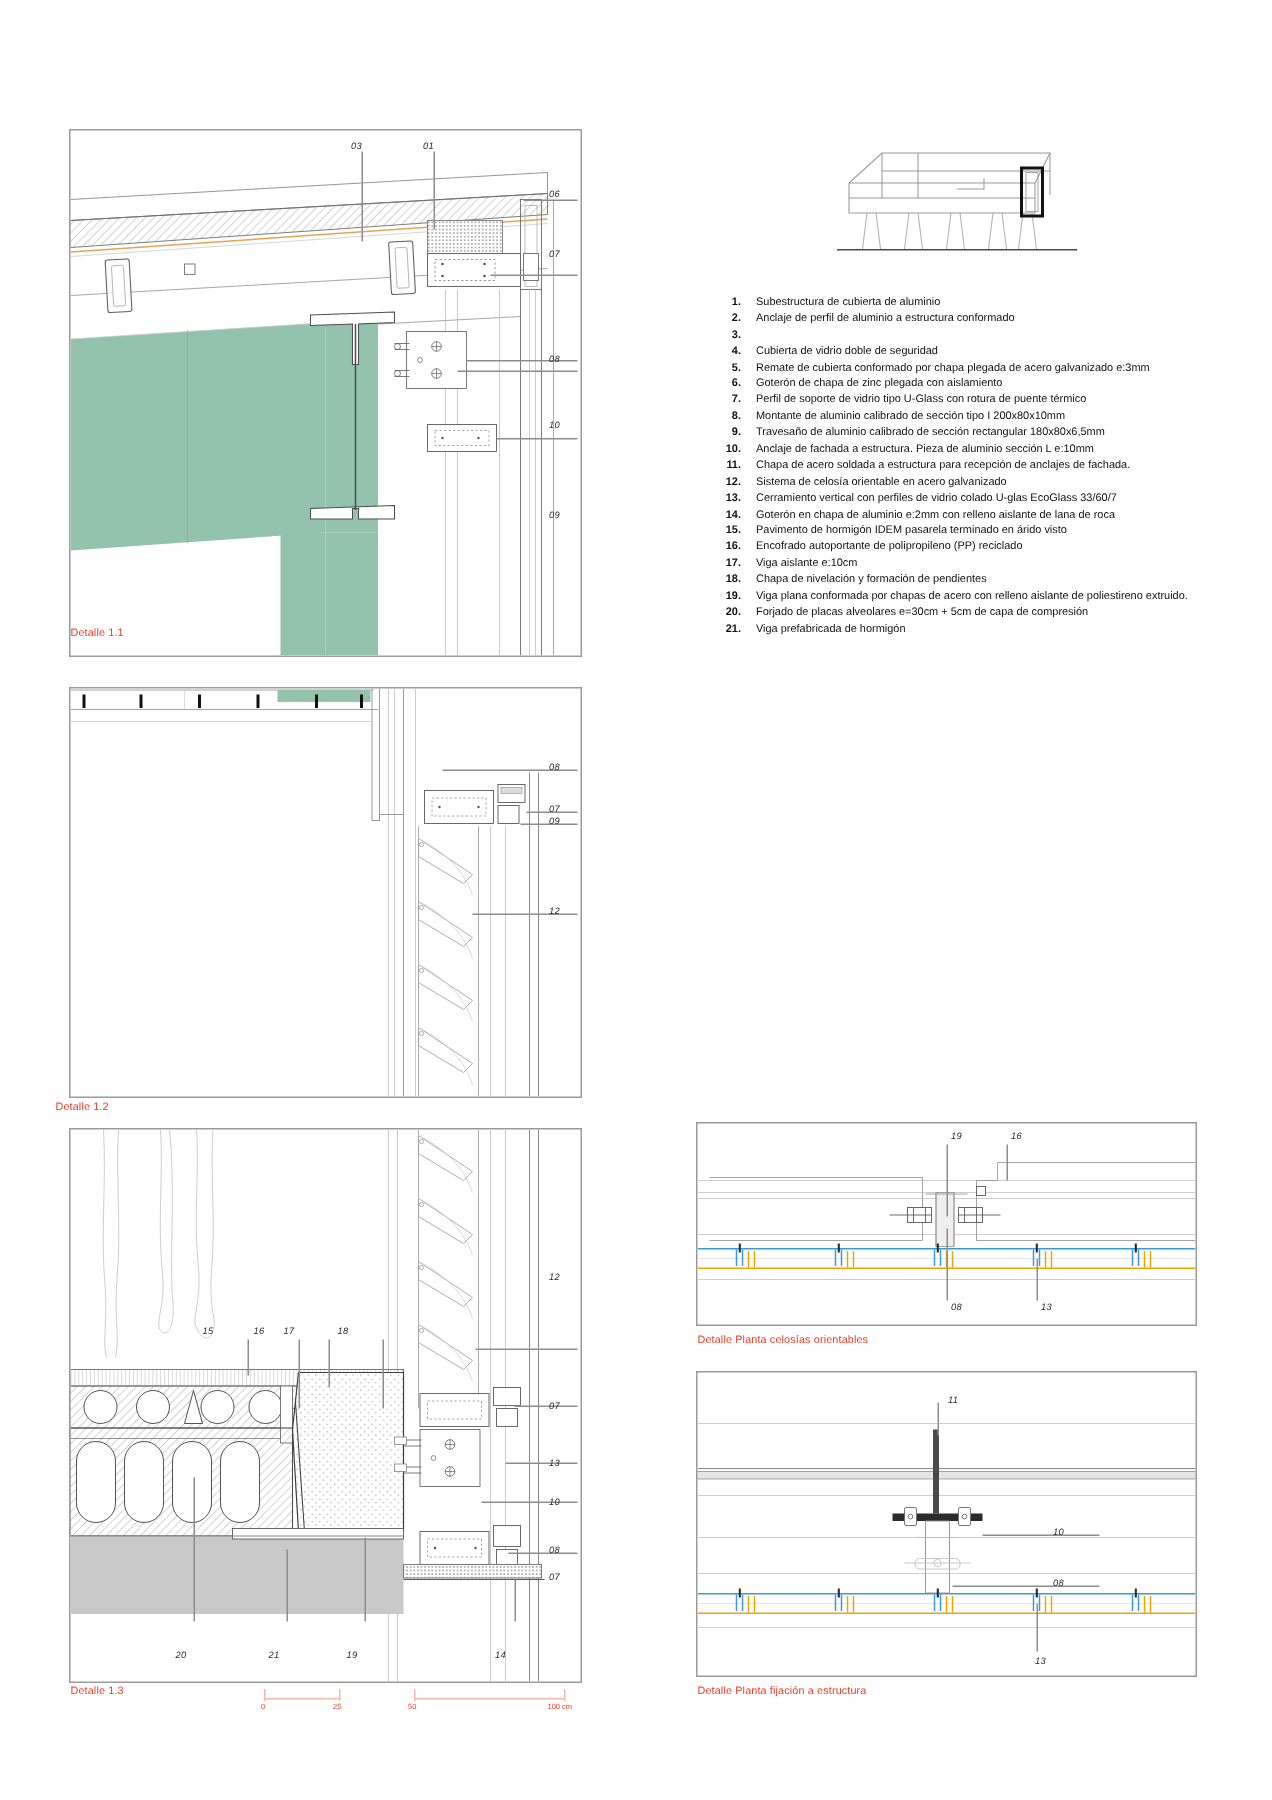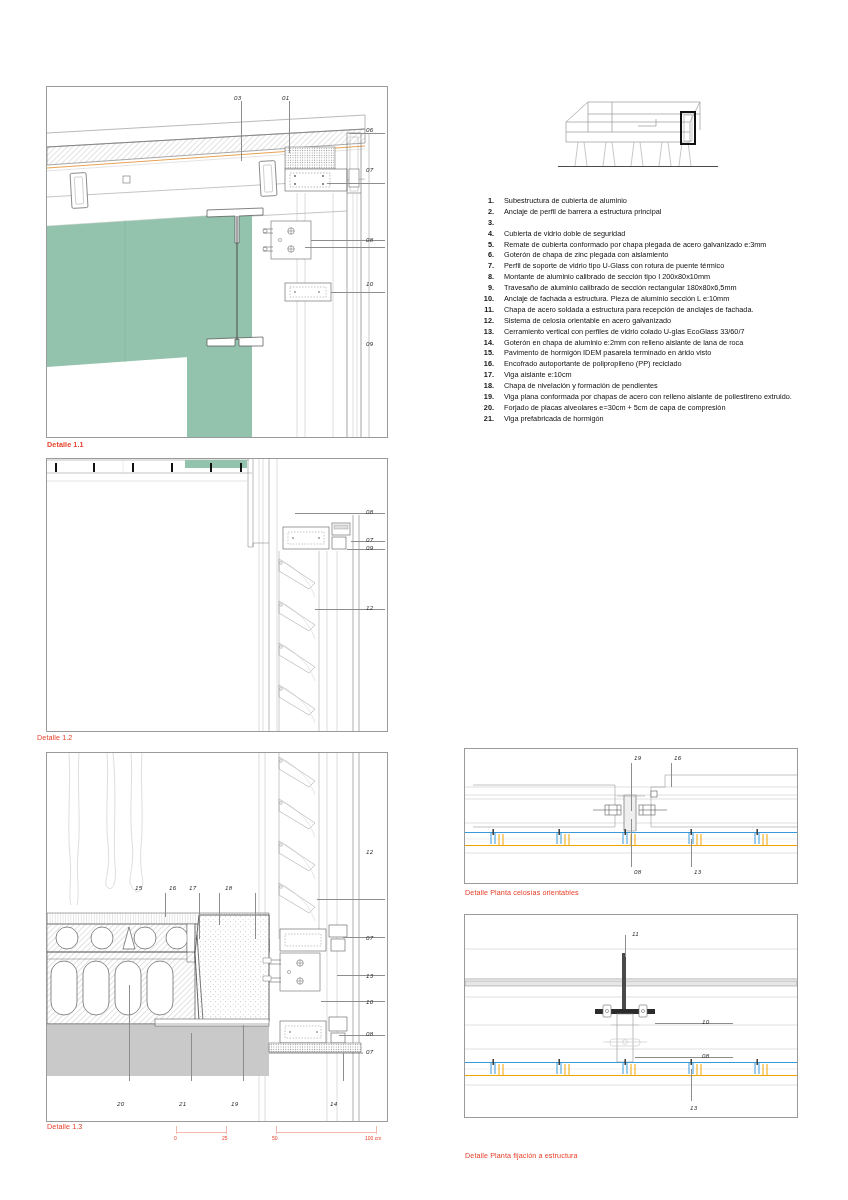--- a/index.html
+++ b/index.html
@@ -86,21 +86,21 @@
     </svg>
   </div>
 
   <div id="legend">
     <div class="leg-row">
         <div class="leg-num">1.</div>
         <div class="leg-txt">Subestructura de cubierta de aluminio</div>
       </div>
     <div class="leg-row">
         <div class="leg-num">2.</div>
-        <div class="leg-txt">Anclaje de perfil de barrera a estructura principal</div>
+        <div class="leg-txt">Anclaje de perfil de aluminio a estructura conformado</div>
       </div>
     <div class="leg-row">
         <div class="leg-num">3.</div>
       </div>
     <div class="leg-row">
         <div class="leg-num">4.</div>
         <div class="leg-txt">Cubierta de vidrio doble de seguridad</div>
       </div>
     <div class="leg-row">
         <div class="leg-num">5.</div>
@@ -273,21 +273,21 @@
     <div class="lead h" style="left:264px;top:153px;width:74px;"></div>
     <div class="lead h" style="left:284px;top:205px;width:54px;"></div>
   </div>
   <div class="callout" style="left:234px;top:94px;">03</div>
   <div class="callout" style="left:282px;top:94px;">01</div>
   <div class="callout" style="left:366px;top:126px;">06</div>
   <div class="callout" style="left:366px;top:166px;">07</div>
   <div class="callout" style="left:366px;top:236px;">08</div>
   <div class="callout" style="left:366px;top:280px;">10</div>
   <div class="callout" style="left:366px;top:340px;">09</div>
-  <div class="caption" style="left:47px;top:440px;font-weight:bold;">Detalle 1.1</div>
+  <div class="caption" style="left:47px;top:417px;">Detalle 1.1</div>
 
   <div class="frame" id="d12">
     <svg width="340" height="272" viewBox="0 0 340 272">
 
       <rect x="0" y="0" width="202" height="14" fill="#fff" stroke="none"></rect>
       <line x1="0" y1="1" x2="202" y2="1" stroke="#9a9a9a" stroke-width="0.6"></line>
       <line x1="0" y1="14" x2="205" y2="14" stroke="#9a9a9a" stroke-width="0.6"></line>
       <line x1="0" y1="22" x2="200" y2="22" stroke="#c4c4c4" stroke-width="0.5"></line>
       <line x1="76" y1="1" x2="76" y2="14" stroke="#d0d0d0" stroke-width="0.5"></line>
       <rect x="138" y="1" width="62" height="8" fill="#93c3ac"></rect>
@@ -638,15 +638,15 @@
     </svg>
     <div class="lead v" style="left:160px;top:20px;height:22px;"></div>
     <div class="lead h" style="left:190px;top:108px;width:78px;"></div>
     <div class="lead h" style="left:170px;top:142px;width:98px;"></div>
     <div class="lead v" style="left:226px;top:154px;height:32px;"></div>
   </div>
   <div class="callout" style="left:632px;top:930px;">11</div>
   <div class="callout" style="left:702px;top:1018px;">10</div>
   <div class="callout" style="left:702px;top:1052px;">08</div>
   <div class="callout" style="left:690px;top:1104px;">13</div>
-  <div class="caption" style="left:465px;top:1122px;margin-top:29px;">Detalle Planta fijación a estructura</div>
+  <div class="caption" style="left:465px;top:1122px;">Detalle Planta fijación a estructura</div>
 
 </div>
 
 </body></html>

